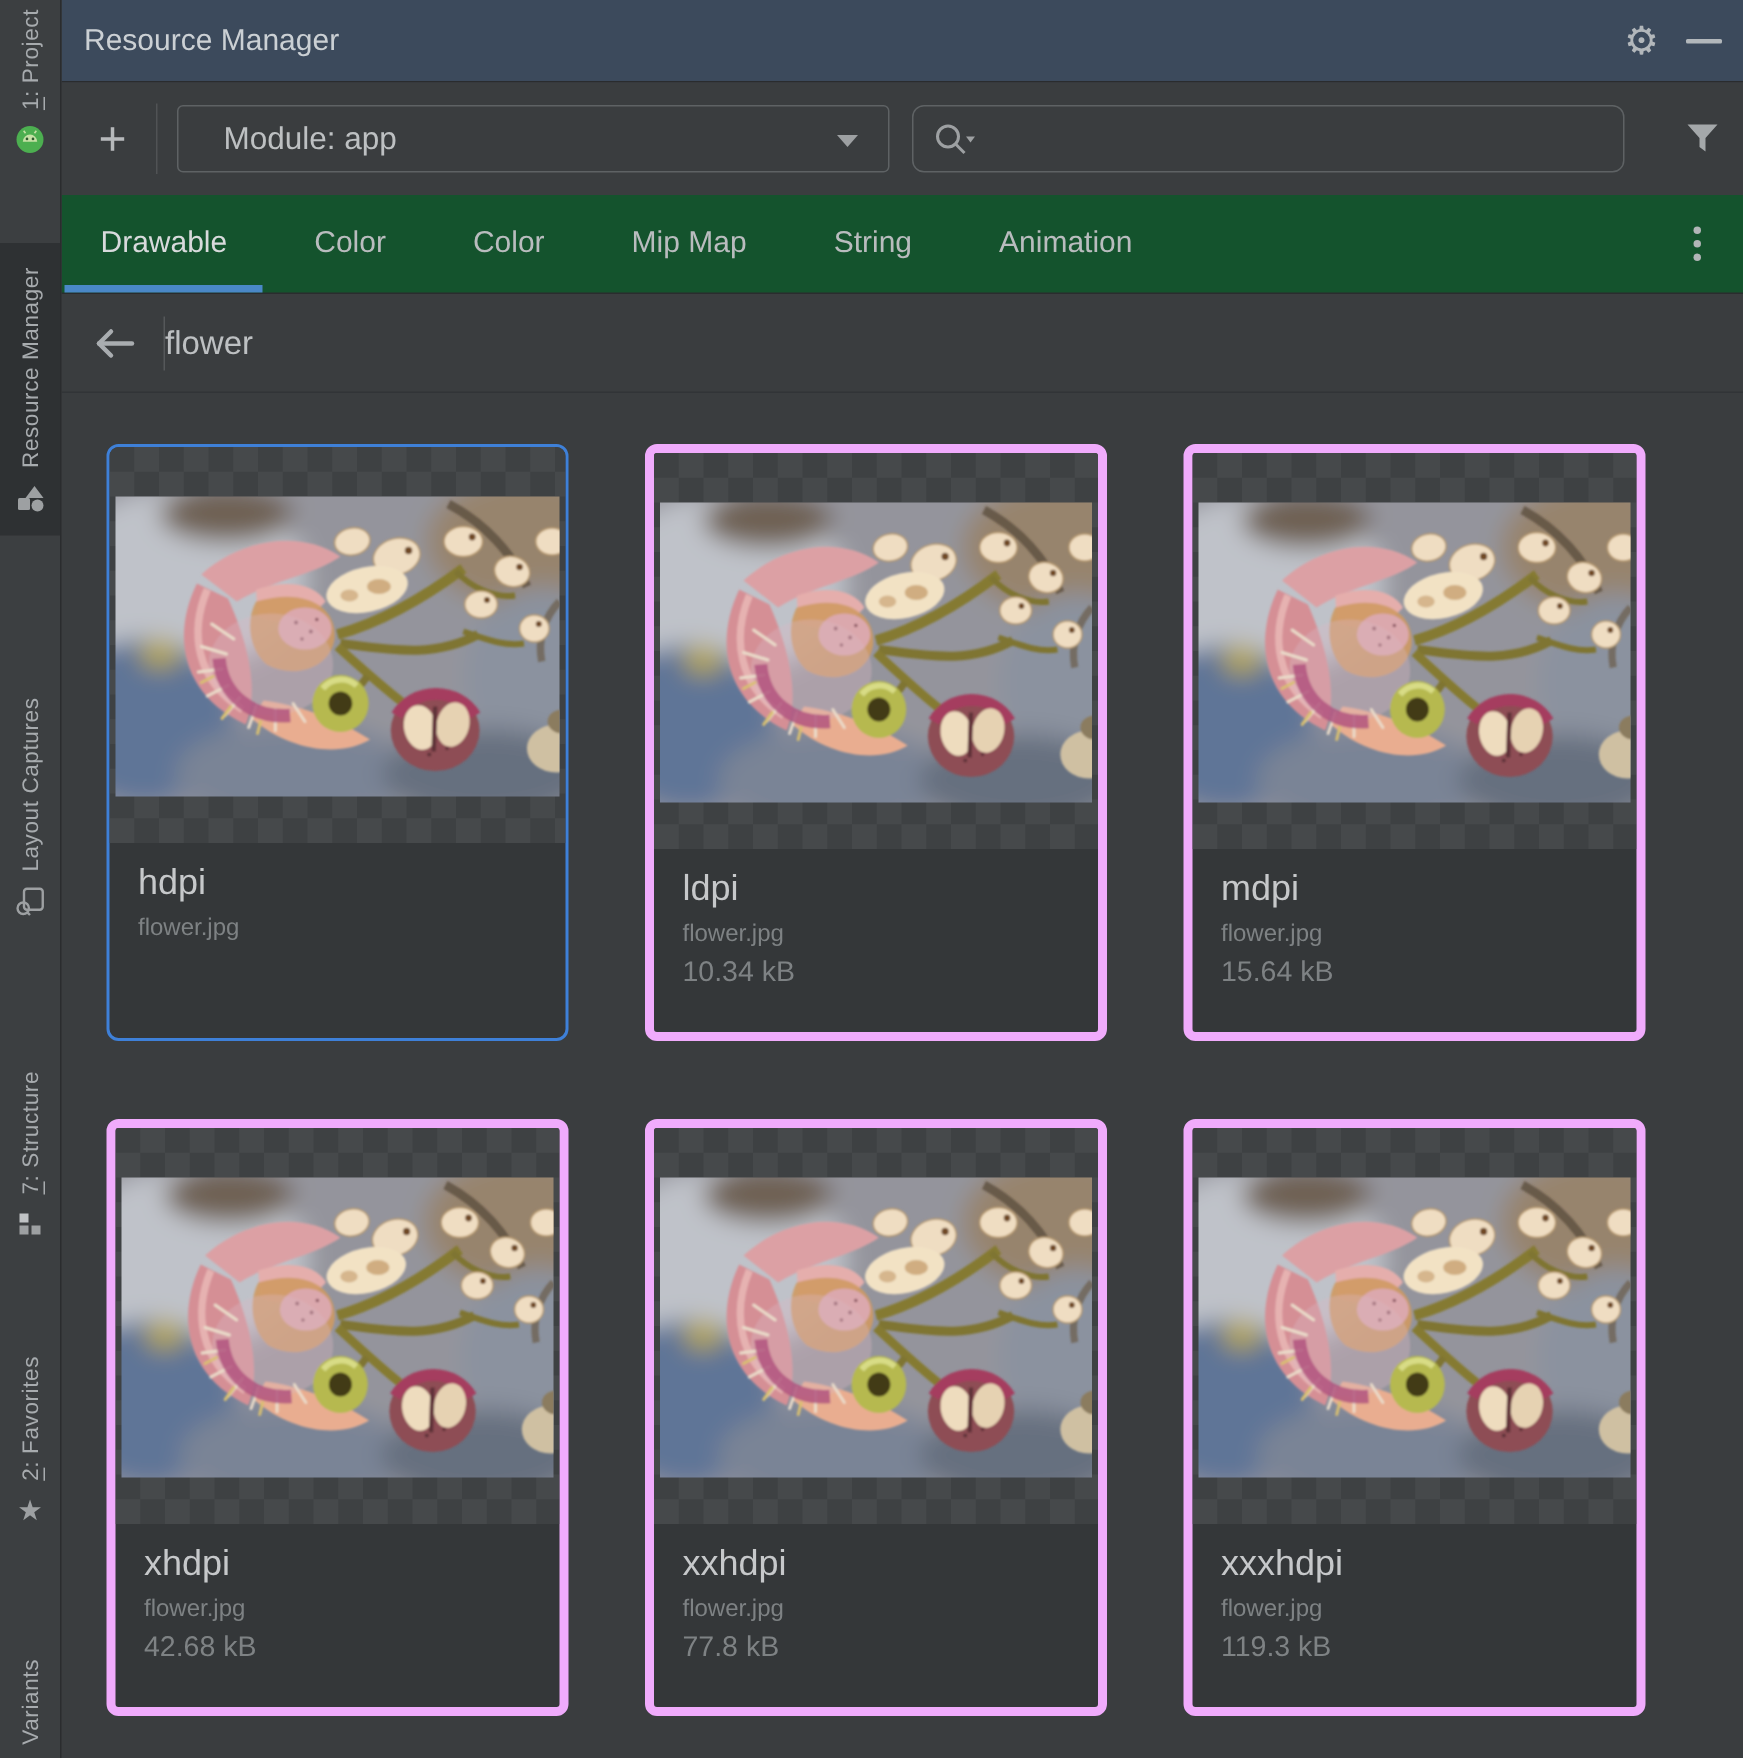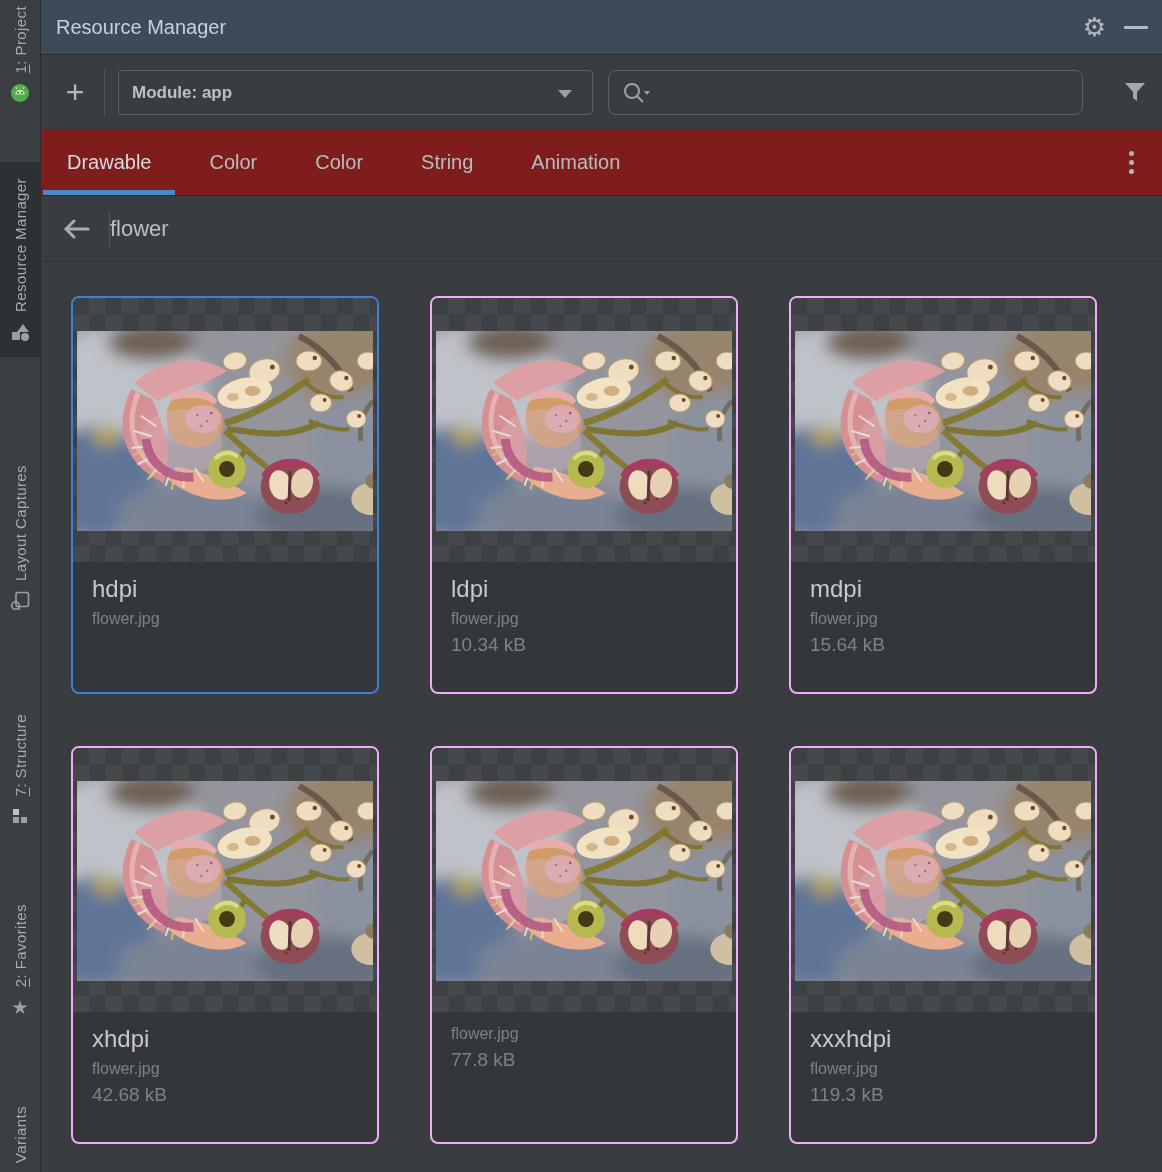--- a/index.html
+++ b/index.html
@@ -39,56 +39,56 @@
     background:#B2B7BB; border-radius:1px; cursor:pointer; }
 
   .toolbar { position:relative; height:75px; background:#3A3D3F; }
   .add-btn { position:absolute; left:16px; top:0; width:36px; height:75px;
     font-size:32px; color:#B6B9BB; display:flex; align-items:center;
     justify-content:center; cursor:pointer; }
   .tb-divider { position:absolute; left:63px; top:14px; bottom:14px; width:1px;
     background:#505355; }
   .module-select { position:absolute; left:77px; top:15px; width:475px; height:45px;
     border:1px solid #5E6264; border-radius:4px; cursor:pointer; }
-  .module-select .val { position:absolute; left:13px; top:0; line-height:43px;
-    font-size:17px; color:#BDC0C2;font-weight:bold; }
+  .module-select .val { position:absolute; left:30px; top:0; line-height:43px;
+    font-size:21px; color:#BDC0C2; }
   .caret { position:absolute; right:20px; top:19px; width:0; height:0;
     border-left:7px solid transparent; border-right:7px solid transparent;
     border-top:8px solid #9DA0A2; }
   .search-box { position:absolute; left:567px; top:15px; width:475px; height:45px;
     border:1px solid #5E6264; border-radius:8px; }
   .search-box svg { position:absolute; left:13px; top:10px; }
   .search-box input { position:absolute; left:52px; top:2px; right:8px; height:39px;
     background:transparent; border:none; outline:none; color:#C7CACC; font-size:19px;
     font-family:"Liberation Sans", sans-serif; }
   .filter-btn { position:absolute; right:15px; top:26px; cursor:pointer; }
 
   .tabs { position:relative; height:66px; display:flex; align-items:stretch;
-    padding-left:2px; border-bottom:1px solid #2A2C2E; background:#7f1d1d; }
+    padding-left:2px; border-bottom:1px solid #2A2C2E; background:#14532d; }
   .tab { position:relative; padding:0 24px; line-height:64px; font-size:20px;
     color:#B9BCBE; cursor:pointer; white-space:nowrap; margin-right:10px; }
   .tab.selected { color:#D8DADC; }
   .tab.selected::after { content:""; position:absolute; left:0; right:0; bottom:0;
     height:5px; background:#4A88C7; }
   .kebab { margin-left:auto; margin-right:24px; align-self:center; display:flex;
     flex-direction:column; gap:4px; cursor:pointer; padding:4px; }
   .kebab i { width:5px; height:5px; border-radius:50%; background:#B2B5B7; }
 
   .breadcrumb { position:relative; height:66px; display:flex; align-items:center;
     border-bottom:1px solid #313437; background:#3A3D3F; }
   .back-btn { margin-left:19px; cursor:pointer; display:flex; align-items:center; }
   .bc-divider { width:1px; height:36px; background:#55585A; margin-left:17px; }
   .bc-current { font-size:22px; color:#BDC0C2; }
 
   
   .content { position:relative; height:910px; background:#3A3D3F; overflow:hidden; }
   .grid { position:absolute; left:30px; top:34px; display:grid;
     grid-template-columns:repeat(3,308px); column-gap:51px; row-gap:52px; }
   .card { width:308px; height:398px; border-radius:8px; overflow:hidden;
-    background:#343739; border:2px solid #f0abfc; cursor:pointer; }
+    background:#343739; border:6px solid #f0abfc; cursor:pointer; }
   .card.selected { border:2px solid #3E80D8; }
   .thumb { position:relative; height:264px;
     background:conic-gradient(#46494B 25%, #3E4143 0 50%, #46494B 0 75%, #3E4143 0) 0 0 / 33px 33px; }
   .thumb svg.photo { position:absolute; left:4px; top:33px; width:calc(100% - 8px);
     height:200px; display:block; }
   .meta { padding:13px 19px 0; }
   .cname { font-size:24px; font-weight:500; color:#C6C8CA; margin-bottom:7px; }
   .cfile { font-size:16px; color:#7E8284; margin-bottom:6px; }
   .csize { font-size:19px; color:#7E8284; }
 
@@ -276,20 +276,21 @@
         <svg width="24" height="22" viewBox="0 0 24 22">
             <path d="M2,2 H22 L14,11 V20 L10,17 V11 Z" fill="#A4A8AA"></path>
           </svg>
       </div>
     </div>
 
     <nav class="tabs">
       <div class="tab selected">Drawable</div>
       <div class="tab">Color</div>
       <div class="tab">Color</div>
+      <div class="tab">Mip Map</div>
       <div class="tab">String</div>
       <div class="tab">Animation</div>
       <div class="kebab">
           <i></i>
           <i></i>
           <i></i>
         </div>
     </nav>
 
     <div class="breadcrumb">
@@ -357,20 +358,21 @@
           </div>
         </div>
 
         <div class="card">
           <div class="thumb">
             <svg class="photo" viewBox="0 0 300 200" preserveAspectRatio="none">
                 <use href="#flower-art" xlink:href="#flower-art"></use>
               </svg>
           </div>
           <div class="meta">
+            <div class="cname">xxhdpi</div>
             <div class="cfile">flower.jpg</div>
             <div class="csize">77.8 kB</div>
           </div>
         </div>
 
         <div class="card">
           <div class="thumb">
             <svg class="photo" viewBox="0 0 300 200" preserveAspectRatio="none">
                 <use href="#flower-art" xlink:href="#flower-art"></use>
               </svg>

